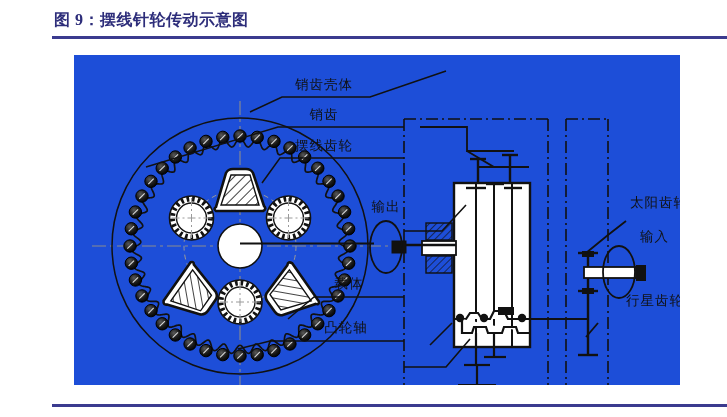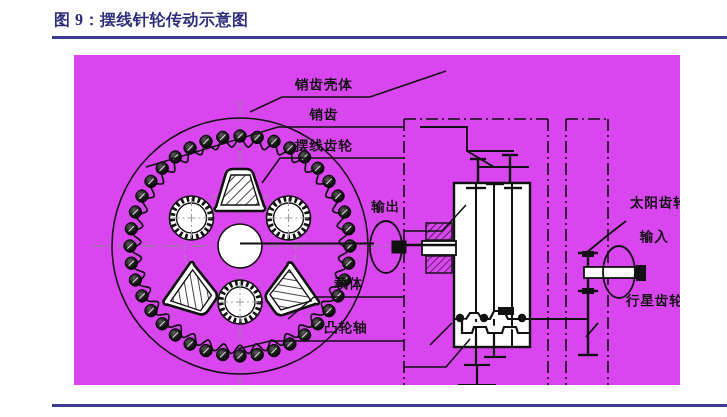--- a/index.html
+++ b/index.html
@@ -23,22 +23,21 @@
   .rule-top{
     position:absolute;left:12px;top:36px;width:703px;height:3px;
     background:#3b3b8f;
   }
   .rule-bottom{
     position:absolute;left:12px;top:404px;width:703px;height:3px;
     background:#3b3b8f;
   }
   .panel{
     position:absolute;left:34px;top:55px;width:606px;height:330px;
-    background:#d946ef;
-    font-weight:bold;
+    background:#1d4ed8;
   }
   .panel svg{display:block;}
   .lbl{
     font-family:"Liberation Serif","DejaVu Serif",serif;
     font-size:13.5px;
     fill:#111111;
     letter-spacing:1px;
   }
 </style>
 </head>

